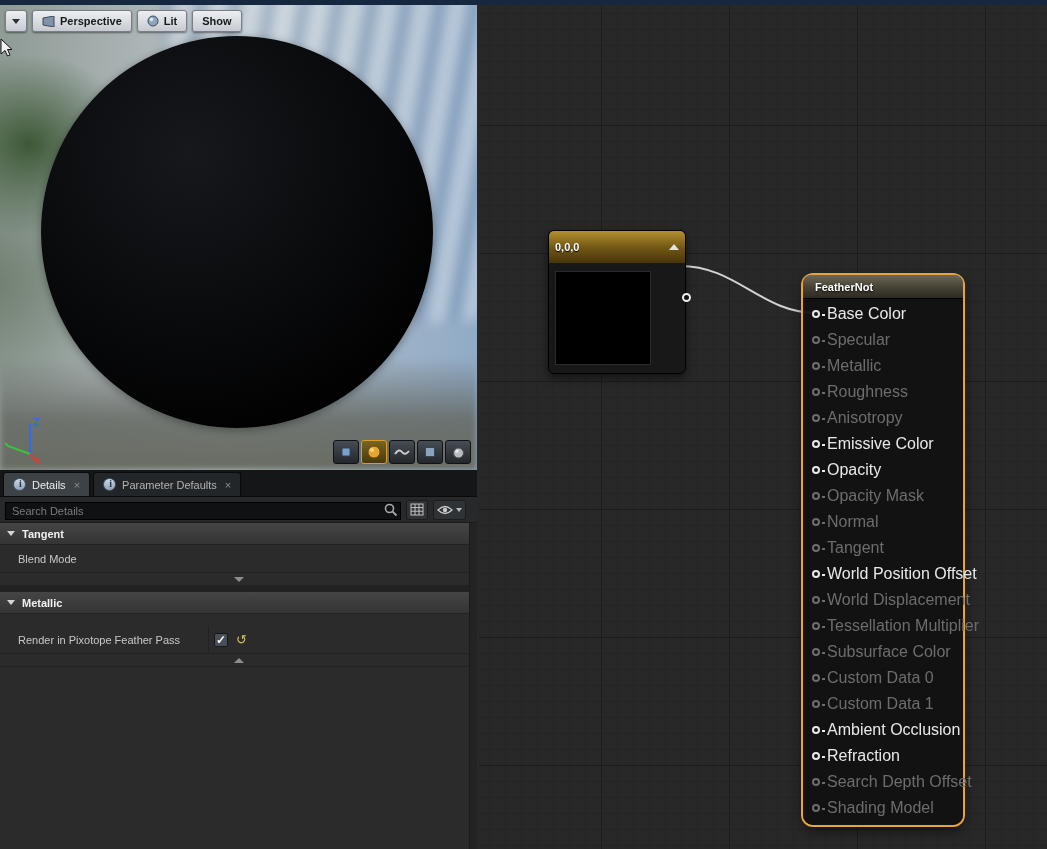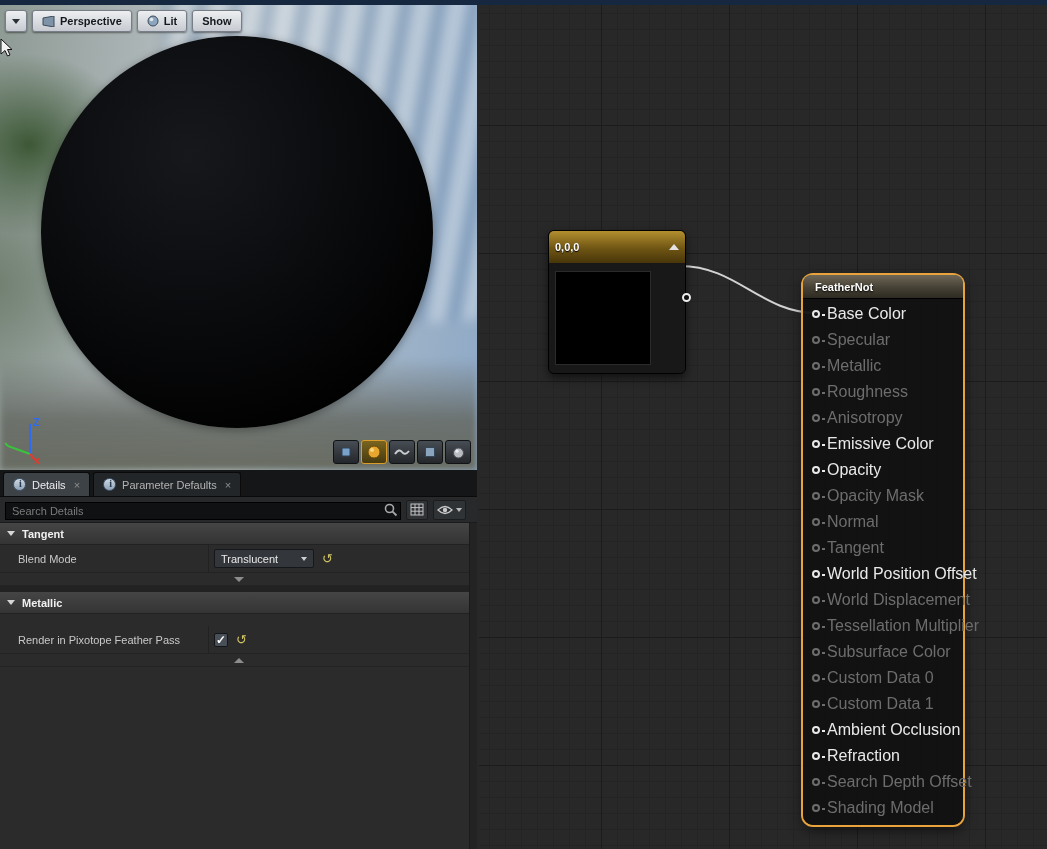--- a/index.html
+++ b/index.html
@@ -258,27 +258,20 @@
 
   <div class="details-body">
 
     <div class="section-header">
       <span class="tri-expanded"></span>
       <span>Tangent</span>
     </div>
 
     <div class="prop-row">
       <div class="prop-label">Blend Mode</div>
-      <div class="prop-value">
-        <div class="dropdown">
-          <span>Translucent</span>
-          <span class="caret-tiny"></span>
-        </div>
-        <span class="reset-icon"></span>
-      </div>
     </div>
 
     <div class="expander-row">
       <span class="chev-down"></span>
     </div>
 
     <div class="section-gap"></div>
 
     <div class="section-header">
       <span class="tri-expanded"></span>

